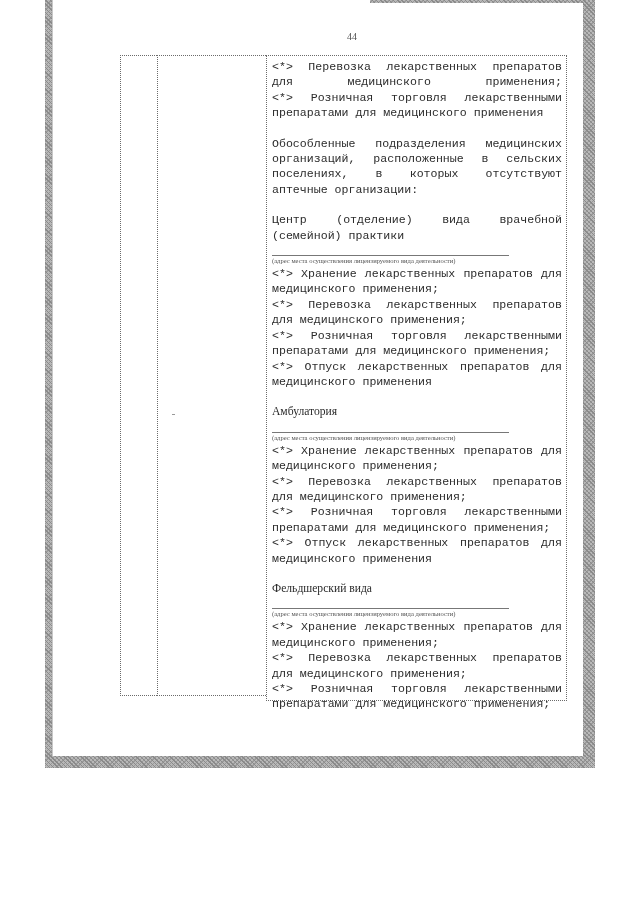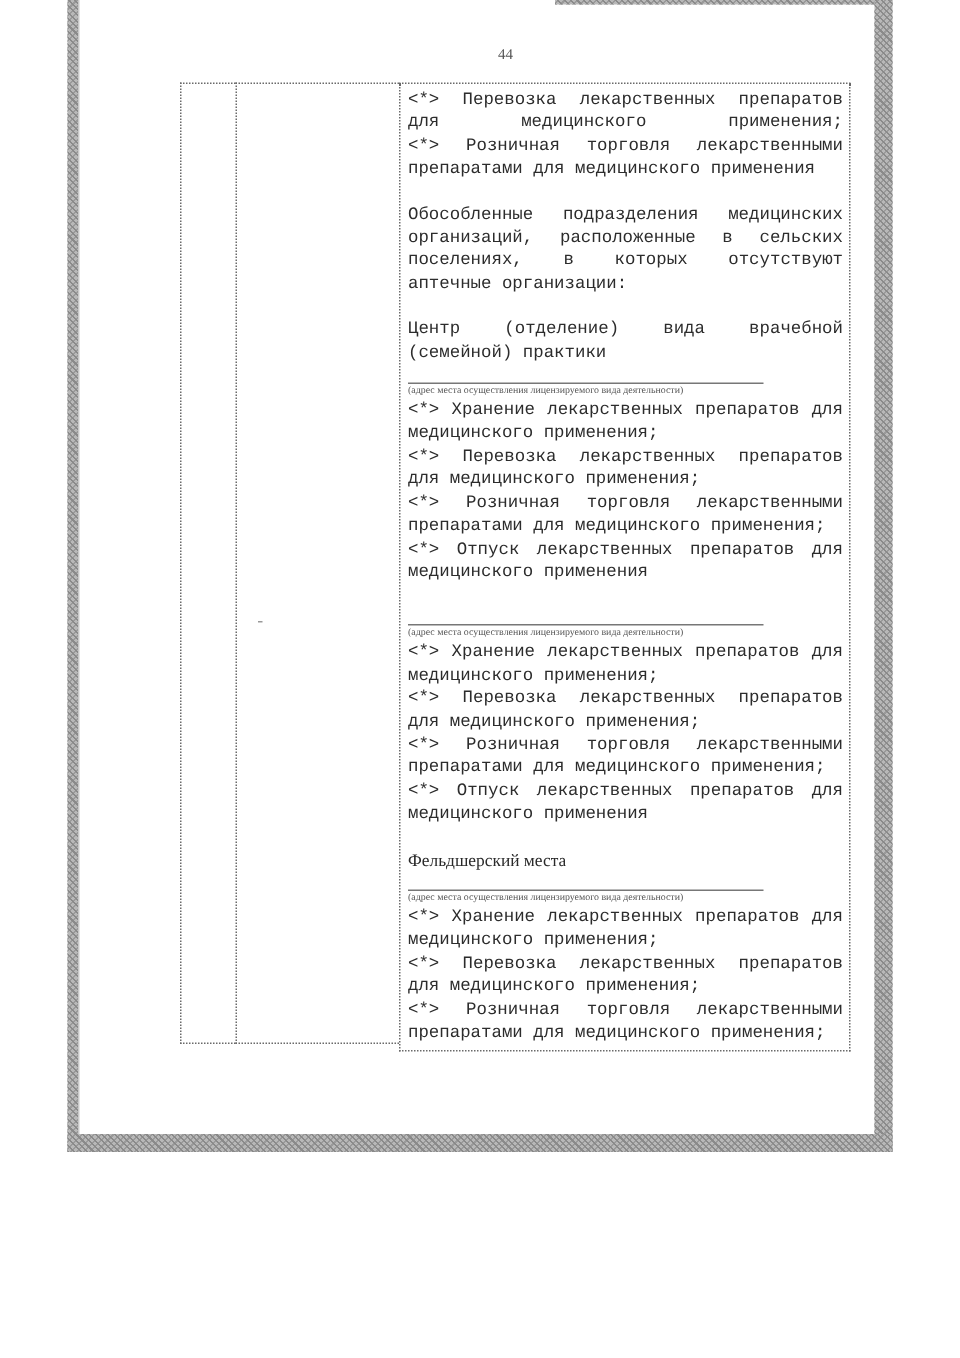--- a/index.html
+++ b/index.html
@@ -27,21 +27,21 @@
     .hatch-left { left: 45px; top: 0; width: 7px; height: 768px; }
     .hatch-right { left: 583px; top: 0; width: 12px; height: 768px; }
     .hatch-bottom { left: 45px; top: 756px; width: 550px; height: 12px; }
     .page-inner-left-line {
       position: absolute; left: 52px; top: 0; width: 1px; height: 756px;
       background: #c8c8c8;
     }
 
     .page-number {
       position: absolute;
-      left: 332px;
+      left: 347px;
       top: 31px;
       font-size: 10px;
       color: #555;
     }
 
     .table {
       position: absolute;
       left: 120px;
       top: 55px;
       width: 447px;
@@ -127,29 +127,30 @@
     <div class="gap"></div>
     <p class="p">Центр (отделение) вида врачебной (семейной) практики</p>
     <div class="rule"></div>
     <p class="caption">(адрес места осуществления лицензируемого вида деятельности)</p>
     <p class="p">&lt;*&gt; Хранение лекарственных препаратов для медицинского применения;</p>
     <p class="p">&lt;*&gt; Перевозка лекарственных препаратов для медицинского применения;</p>
     <p class="p">&lt;*&gt; Розничная торговля лекарственными препаратами для медицинского применения;</p>
     <p class="p">&lt;*&gt; Отпуск лекарственных препаратов для медицинского применения</p>
 
     <div class="gap"></div>
+    <p class="heading">Амбулатория</p>
     <div class="rule"></div>
     <p class="caption">(адрес места осуществления лицензируемого вида деятельности)</p>
     <p class="p">&lt;*&gt; Хранение лекарственных препаратов для медицинского применения;</p>
     <p class="p">&lt;*&gt; Перевозка лекарственных препаратов для медицинского применения;</p>
     <p class="p">&lt;*&gt; Розничная торговля лекарственными препаратами для медицинского применения;</p>
     <p class="p">&lt;*&gt; Отпуск лекарственных препаратов для медицинского применения</p>
 
     <div class="gap"></div>
-    <p class="heading">Фельдшерский места</p>
+    <p class="heading">Фельдшерский вида</p>
     <div class="rule"></div>
     <p class="caption">(адрес места осуществления лицензируемого вида деятельности)</p>
     <p class="p">&lt;*&gt; Хранение лекарственных препаратов для медицинского применения;</p>
     <p class="p">&lt;*&gt; Перевозка лекарственных препаратов для медицинского применения;</p>
     <p class="p">&lt;*&gt; Розничная торговля лекарственными препаратами для медицинского применения;</p>
   </div>
 </div>
 
 <div class="stray-mark"></div>
 

